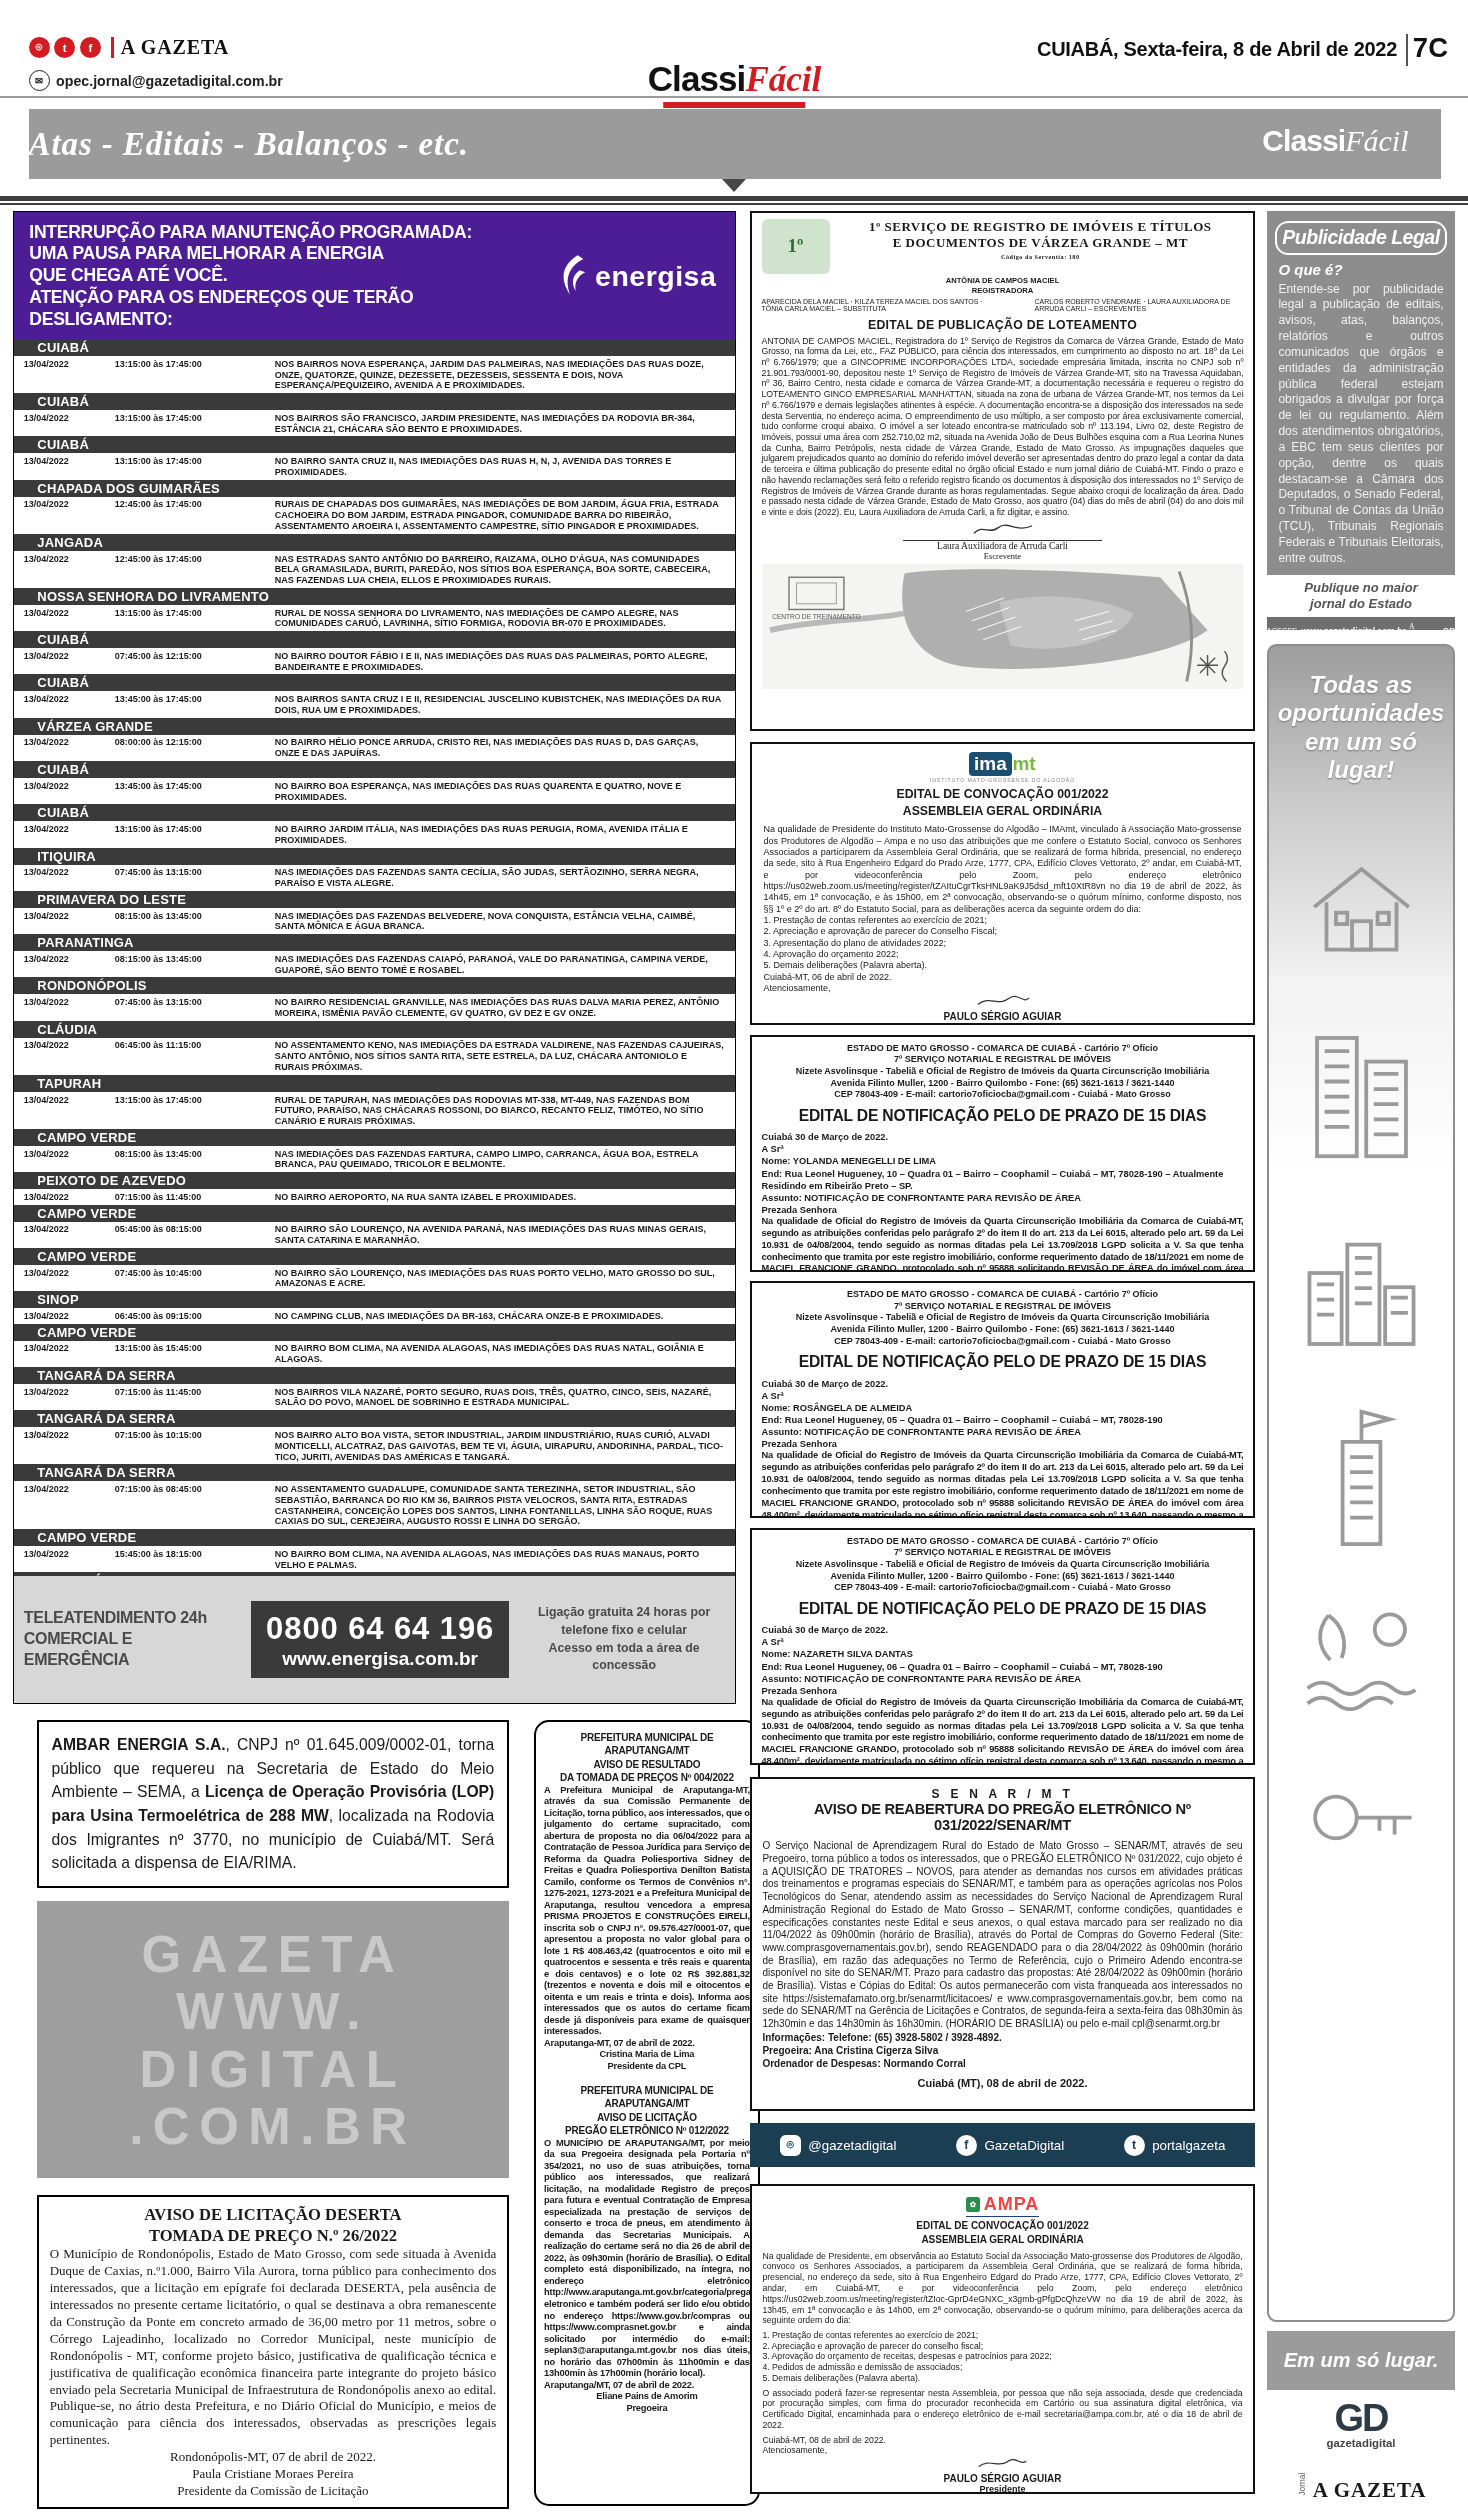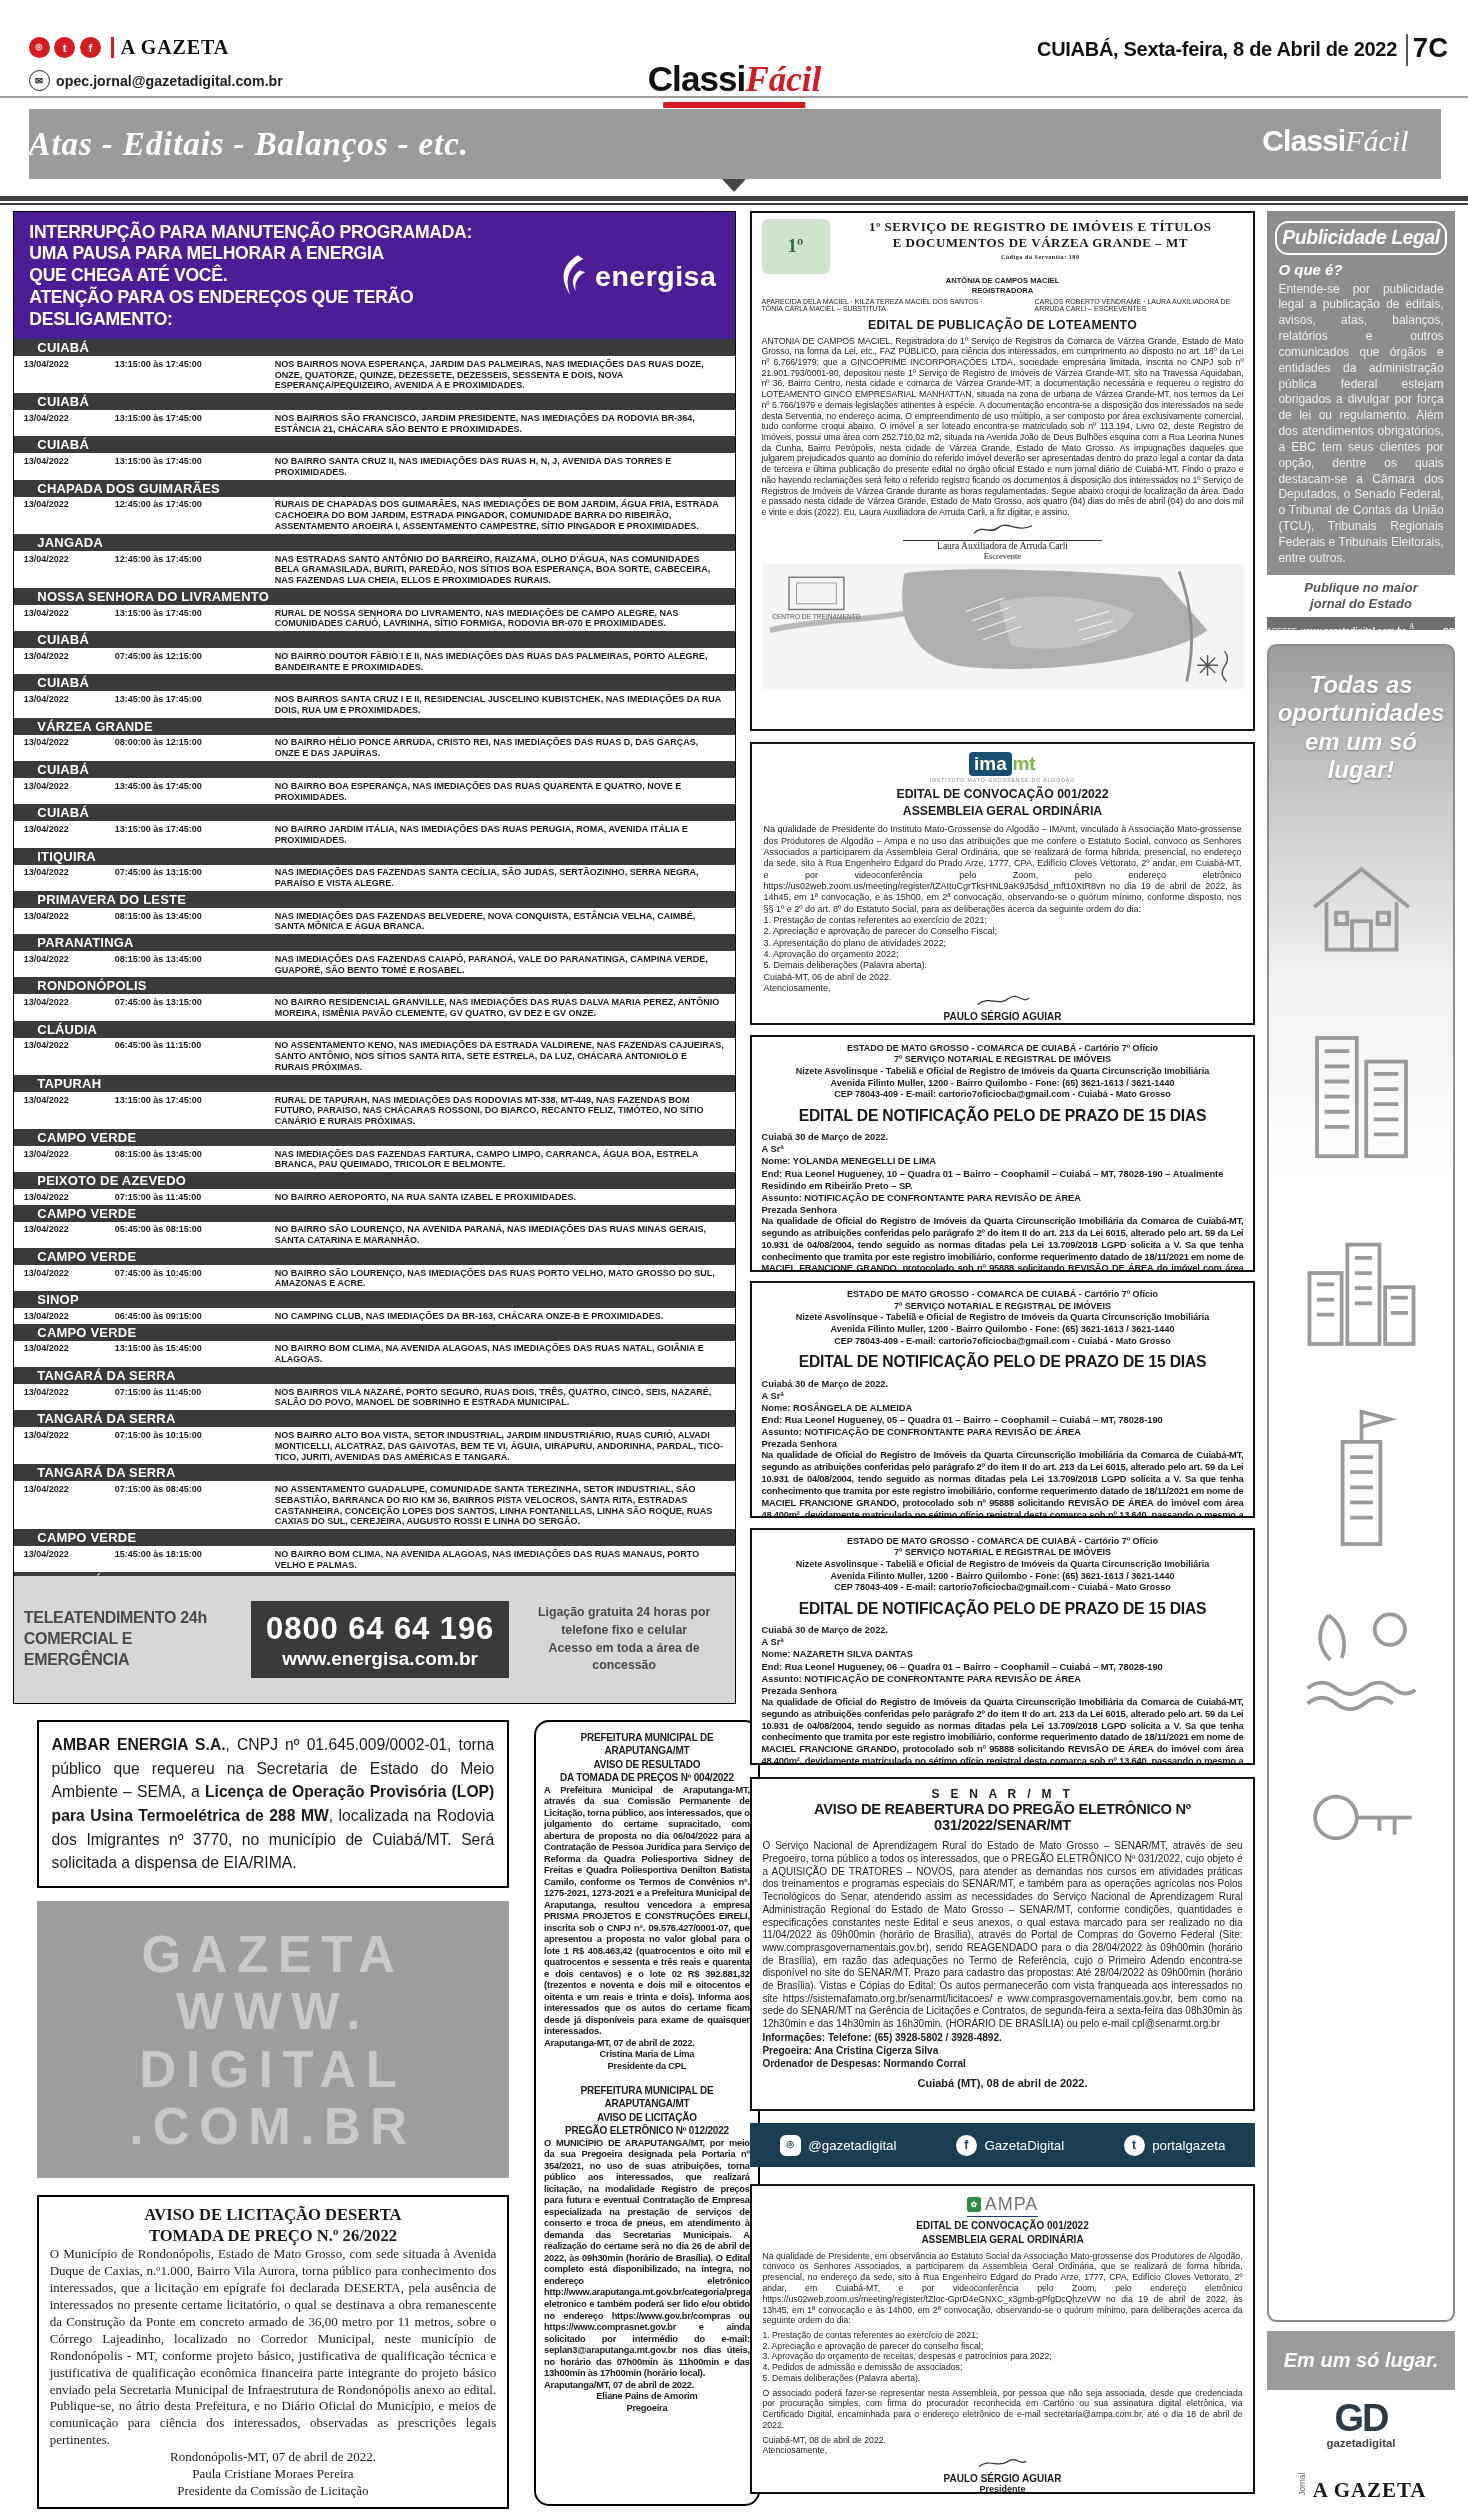--- a/index.html
+++ b/index.html
@@ -119,21 +119,21 @@
     justify-content:space-around;color:#fff;font-size:13.3px;}
   .soc-item{display:flex;align-items:center;gap:7.6px;}
   .soc-ic{width:21px;height:21px;border-radius:50%;background:#fff;color:#1c3e52;font-weight:900;
     display:flex;align-items:center;justify-content:center;font-size:12.3px;}
   .soc-ic.sq{border-radius:5.7px;}
   .ampa-box{height:310px;margin-top:17px;padding:6.6px 10.4px;}
   .ampa-logo-row{text-align:center;}
   .ampa-logo{display:inline-flex;align-items:center;gap:3.8px;border-bottom:1.9px solid #1a3d7c;padding-bottom:0.9px;}
   .ampa-shield{width:14.2px;height:14.2px;background:#2e8b4a;border-radius:2.8px;display:flex;align-items:center;
     justify-content:center;color:#fff;font-size:7.6px;font-weight:bold;}
-  .ampa-name{color:#737373;font-weight:400;font-size:18px;letter-spacing:0.9px;}
+  .ampa-name{color:#ef4444;font-weight:700;font-size:18px;letter-spacing:0.9px;}
   .ampa-title{text-align:center;font-weight:900;font-size:10px;line-height:1.4;margin-top:1.9px;}
   .ampa-body{font-size:8.7px;line-height:1.24;text-align:justify;margin-top:3.8px;font-weight:500;}
   .ampa-sig{text-align:center;font-weight:900;font-size:10px;}
   .ampa-sig-role{text-align:center;font-weight:bold;font-size:9px;}
   
   .publegal{position:absolute;left:1267px;top:211px;width:188px;height:419px;background:#8d8d8d;
     box-sizing:border-box;overflow:hidden;}
   .pl-title{margin:9.5px 7.6px 5.7px;border:2.4px solid #fff;border-radius:13.3px;text-align:center;
     color:#fff;font-weight:900;font-style:italic;font-size:19.5px;padding:3.8px 0;letter-spacing:-0.5px;}
   .pl-q{color:#fff;font-weight:900;font-style:italic;font-size:15px;margin:1.9px 11.4px 3.8px;}

